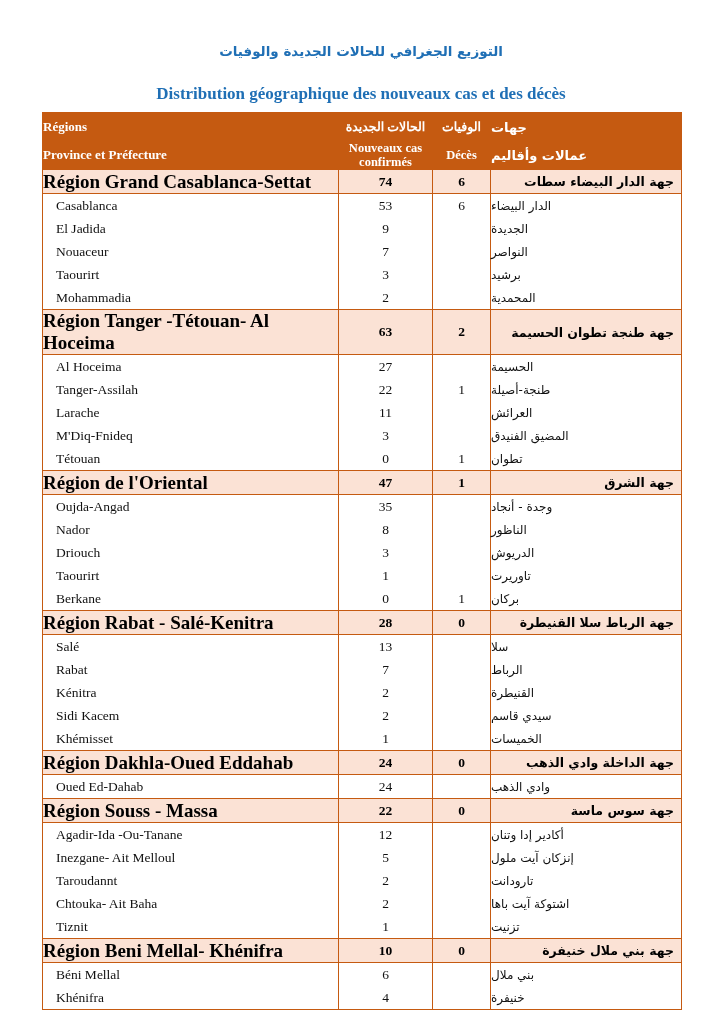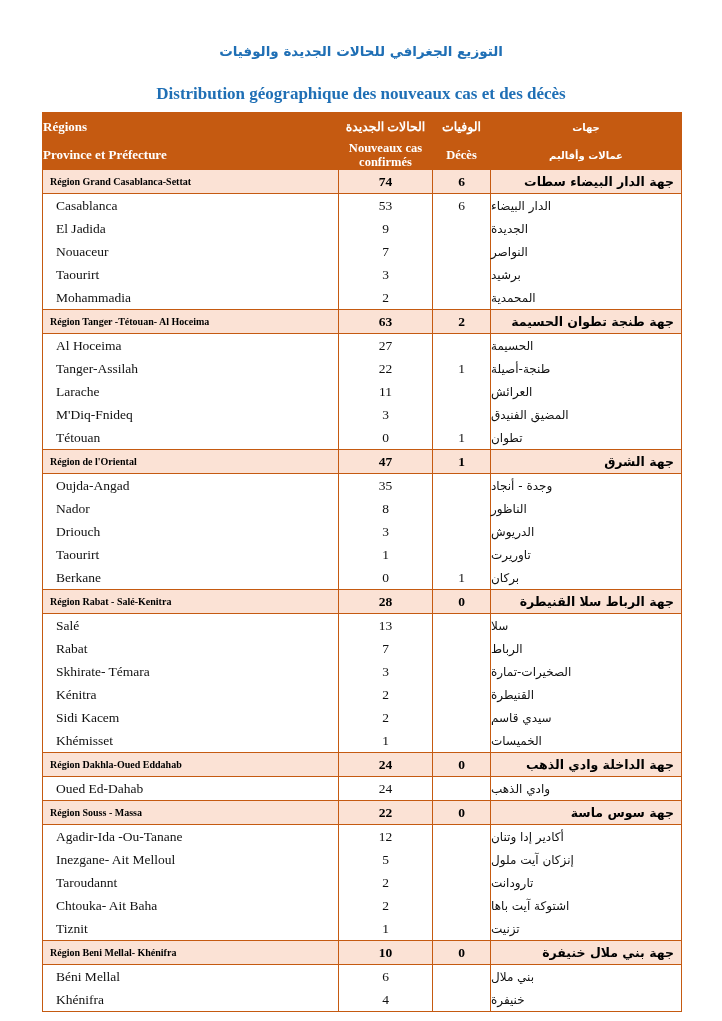--- a/index.html
+++ b/index.html
@@ -66,32 +66,32 @@
 
   
   thead td {
     background: #C55A11;
     color: #ffffff;
     font-weight: bold;
     height: 28px;
   }
   .hd-fr   { padding-left: 8px; font-size: 13px; text-align: left; }
   .hd-num  { text-align: center; font-size: 12.5px; line-height: 1.12; }
-  .hd-ar   { text-align: center; padding-right: 8px; font-size: 10px;
+  .hd-ar   { text-align: left; padding-right: 8px; font-size: 13px;
              font-family: "DejaVu Sans", sans-serif; direction: rtl; }
   .hd-cell-top    { border-bottom: none !important; }
   .hd-cell-bottom { border-top: none !important; }
 
   
   tr.region td {
     background: #FBE2D5;
     font-weight: bold;
     height: 23px;
   }
-  tr.region td.fr  { padding-left: 7px; font-size: 10px; }
+  tr.region td.fr  { font-size: 19px; }
   tr.region td.num { text-align: center; font-size: 13.5px; }
   tr.region td.ar  { text-align: right; padding-right: 7px; font-size: 12.5px;
                      font-family: "DejaVu Sans", sans-serif; direction: rtl; }
 
   
   tr.prov td {
     background: #ffffff;
     height: 23px;
     border-top: none;
     border-bottom: none;
@@ -258,26 +258,20 @@
           <td class="num"></td>
           <td class="ar">سلا</td>
         </tr>
         <tr class="prov">
           <td class="fr">Rabat</td>
           <td class="num">7</td>
           <td class="num"></td>
           <td class="ar">الرباط</td>
         </tr>
         <tr class="prov">
-          <td class="fr">Skhirate- Témara</td>
-          <td class="num">3</td>
-          <td class="num"></td>
-          <td class="ar">الصخيرات-تمارة</td>
-        </tr>
-        <tr class="prov">
           <td class="fr">Kénitra</td>
           <td class="num">2</td>
           <td class="num"></td>
           <td class="ar">القنيطرة</td>
         </tr>
         <tr class="prov">
           <td class="fr">Sidi Kacem</td>
           <td class="num">2</td>
           <td class="num"></td>
           <td class="ar">سيدي قاسم</td>

